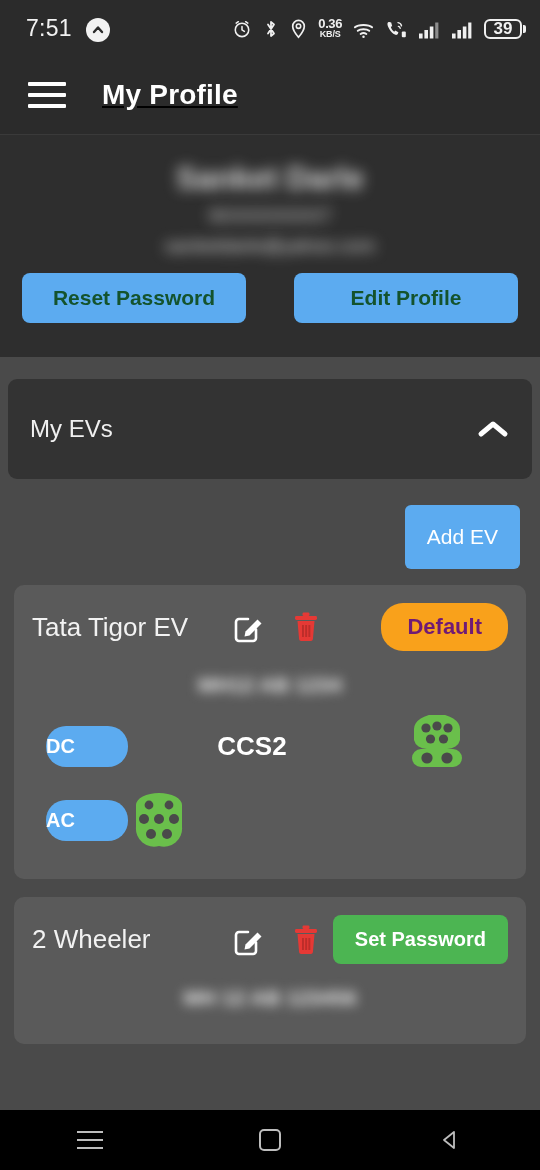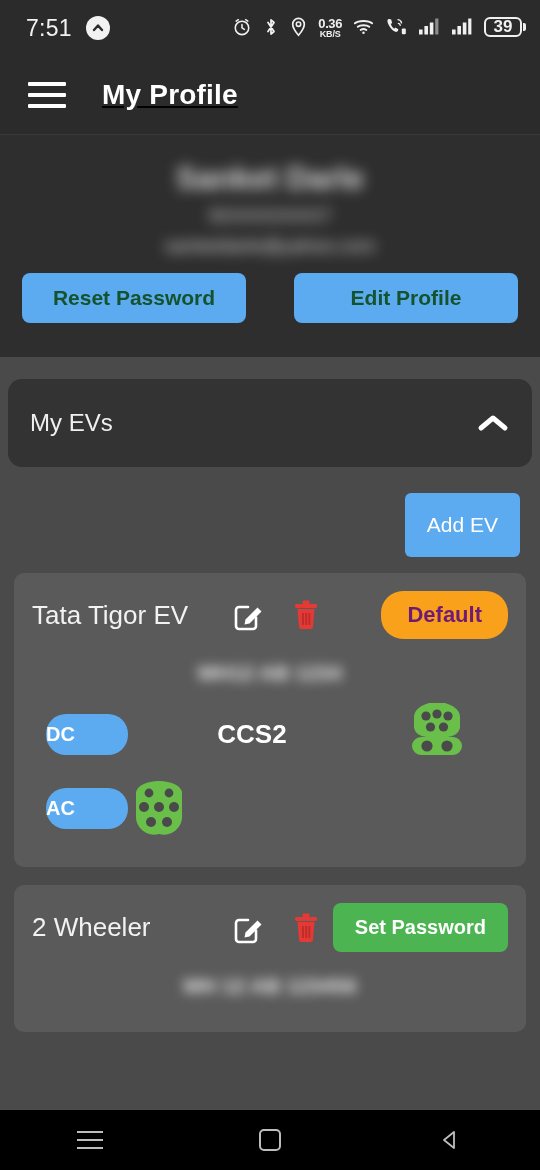--- a/index.html
+++ b/index.html
@@ -10,27 +10,27 @@
     overflow:hidden;
   }
   .phone { position:relative; width:540px; height:1170px; background:#4a4a4a; }
 
   
   .status-bar{
     height:56px; background:#2b2b2b;
     display:flex; align-items:center; justify-content:space-between;
     padding:0 18px 0 26px; color:#f0f0f0;
   }
-  .sb-left{ display:flex; align-items:center; gap:14px; }
+  .sb-left{ display:flex; align-items:flex-end; gap:14px; }
   .sb-time{ font-size:23px; letter-spacing:.3px; color:#f2f2f2; }
   .sb-appicon{
     width:24px;height:24px;border-radius:50%;background:#f2f2f2;
     display:flex;align-items:center;justify-content:center;
   }
-  .sb-right{ display:flex; align-items:flex-start; gap:11px; }
+  .sb-right{ display:flex; align-items:flex-end; gap:11px; }
   .sb-right svg{ display:block; }
   .sb-net{ display:flex; flex-direction:column; align-items:center; line-height:1; }
   .sb-net .n1{ font-size:13px; font-weight:bold; letter-spacing:-.4px;}
   .sb-net .n2{ font-size:9px; font-weight:bold; letter-spacing:-.2px;}
   .sb-batt{ position:relative; width:38px; height:20px; }
   .sb-batt .shell{
     position:absolute; inset:0; border:2px solid #f0f0f0; border-radius:6px;
   }
   .sb-batt .tip{
     position:absolute; right:-4px; top:6px; width:3px; height:8px;
@@ -69,21 +69,21 @@
   .btn-blue{
     background:#5cabf0; color:#14532d; border:none; border-radius:8px;
     font-size:21px; font-weight:bold; padding:13px 0; width:224px;
     font-family:"Liberation Sans", sans-serif; cursor:pointer;
   }
 
   
   .body-area{ background:#4a4a4a; padding:22px 8px 0; }
 
   .accordion{
-    background:#333333; border-radius:14px; height:88px;
+    background:#333333; border-radius:9px; height:100px;
     display:flex; align-items:center; justify-content:space-between;
     padding:0 22px; margin-bottom:26px;
   }
   .accordion-title{ color:#f0f0f0; font-size:24px; }
   .chev{ width:34px; height:20px; }
 
   .addev-row{ display:flex; justify-content:flex-end; padding:0 12px; margin-bottom:16px; }
   .btn-addev{
     background:#5cabf0; color:#fff; border:none; border-radius:6px;
     font-size:21px; font-weight:normal; padding:20px 22px;

